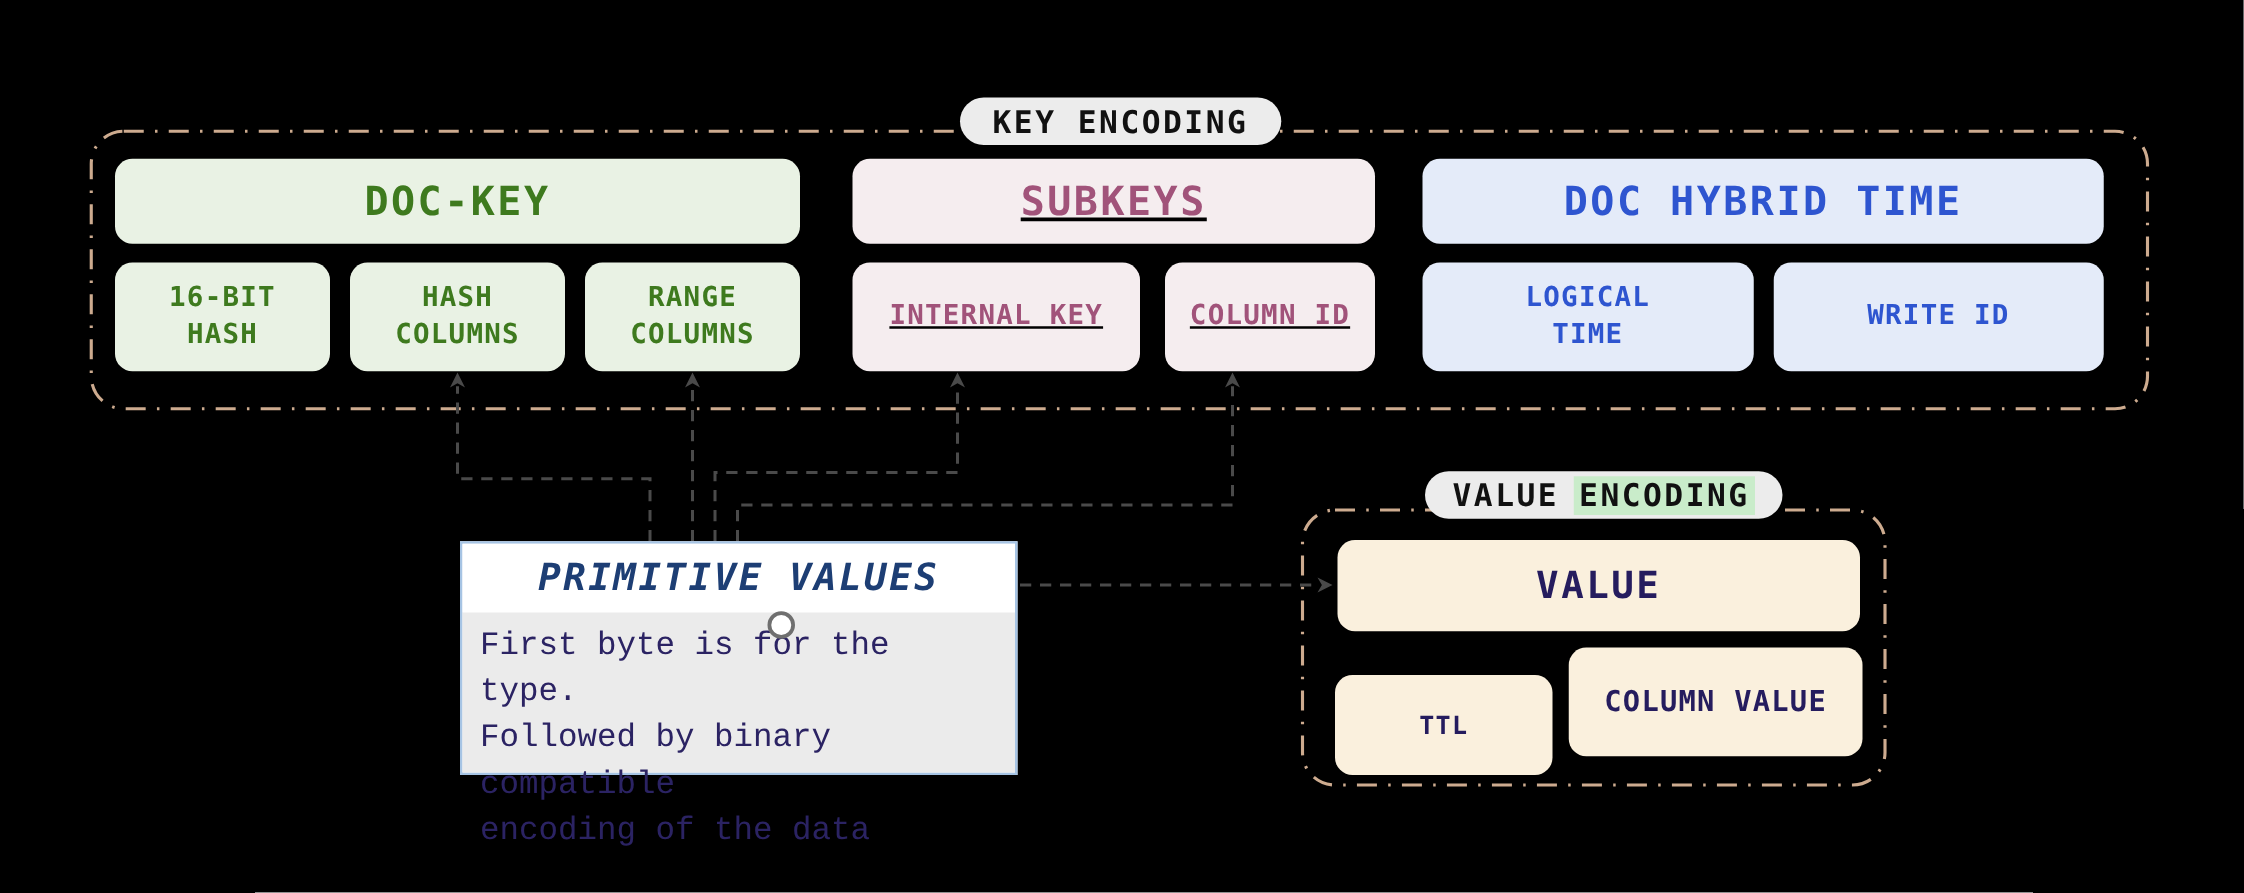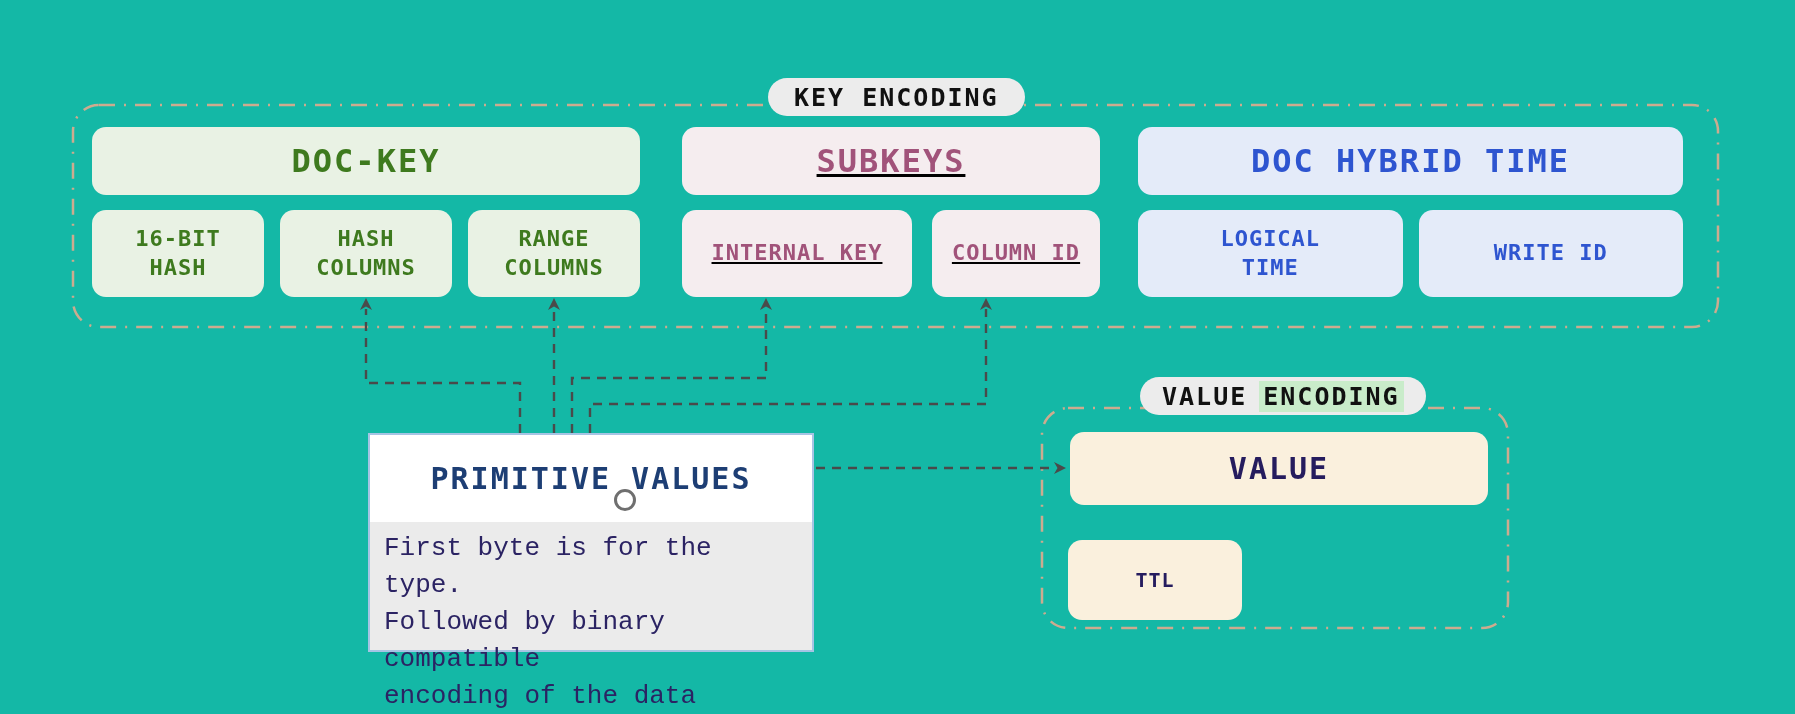--- a/index.html
+++ b/index.html
@@ -1,17 +1,17 @@
 <!DOCTYPE html>
 <html><head>
 <meta charset="utf-8">
 <style>
   html,body{margin:0;padding:0;background:#ffffff;}
   .canvas{
-    position:relative;width:1795px;height:714px;background:#14b8a6;overflow:hidden;
+    position:relative;width:1795px;height:714px;background:#000000;overflow:hidden;
     font-family:"DejaVu Sans Mono","Liberation Mono",monospace;
   }
   .wires{position:absolute;left:0;top:0;z-index:1;}
 
   
   .pill{
     position:absolute;z-index:3;height:38px;display:inline-flex;align-items:center;
     background:#ececec;border-radius:19px;padding:0 26px;
     font-size:25px;font-weight:bold;color:#111111;letter-spacing:2px;white-space:nowrap;
   }
@@ -42,22 +42,22 @@
   .c-pink{background:#f5edef;color:#a1537a;}
   .c-blue{background:#e4ebf9;color:#2e55d0;}
   .c-cream{background:#faf0dd;color:#251c5e;}
 
   
   .pvbox{
     position:absolute;z-index:2;left:368px;top:433px;width:446px;
     border:2px solid #a6c4e4;background:#ffffff;box-sizing:border-box;
   }
   .pvtitle{
-    height:87px;display:flex;align-items:center;justify-content:center;
-    font-size:30px;font-weight:bold;color:#1d3e74;letter-spacing:2px;background:#ffffff;
+    height:55px;display:flex;align-items:center;justify-content:center;
+    font-size:30px;font-weight:bold;color:#1d3e74;letter-spacing:2px;background:#ffffff;font-style:italic;
   }
   .pvbody{
     background:#ebebeb;height:128px;box-sizing:border-box;padding:8px 14px 0 14px;
     font-family:Liberation Mono, monospace;
     font-size:26px;line-height:37px;color:#2b2363;white-space:pre-line;
   }
   .port{
     position:absolute;z-index:4;left:614px;top:489px;width:22px;height:22px;box-sizing:border-box;
     border:3px solid #6f6f6f;border-radius:50%;background:#ffffff;
   }
@@ -147,14 +147,17 @@
     <span>VALUE</span>
     <span class="hl">ENCODING</span>
   </div>
 
   <div class="vbox c-cream v-main">
     <span>VALUE</span>
   </div>
   <div class="vbox c-cream v-ttl">
     <span>TTL</span>
   </div>
+  <div class="vbox c-cream v-colval">
+    <span>COLUMN VALUE</span>
+  </div>
 
 </div>
 
 </body></html>

